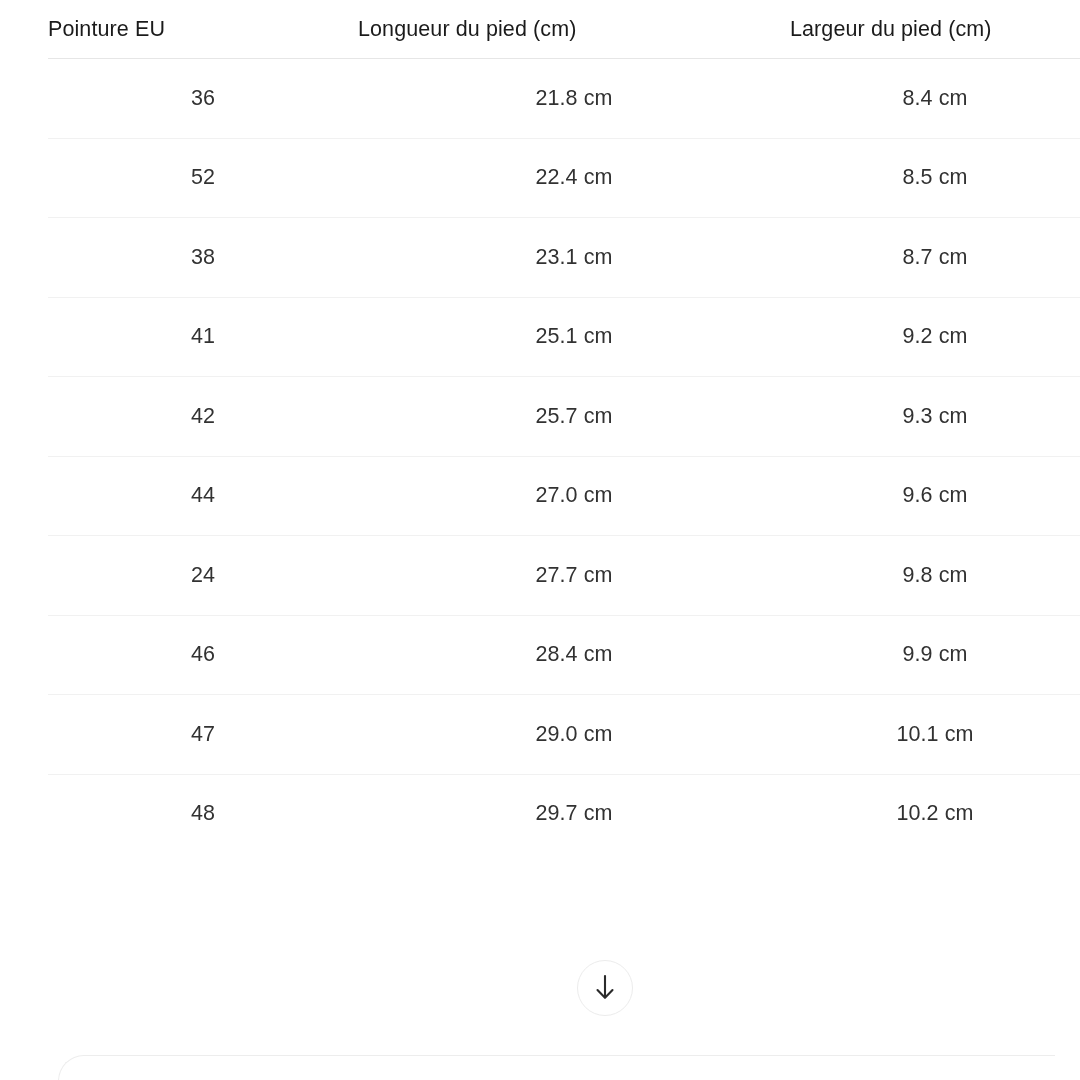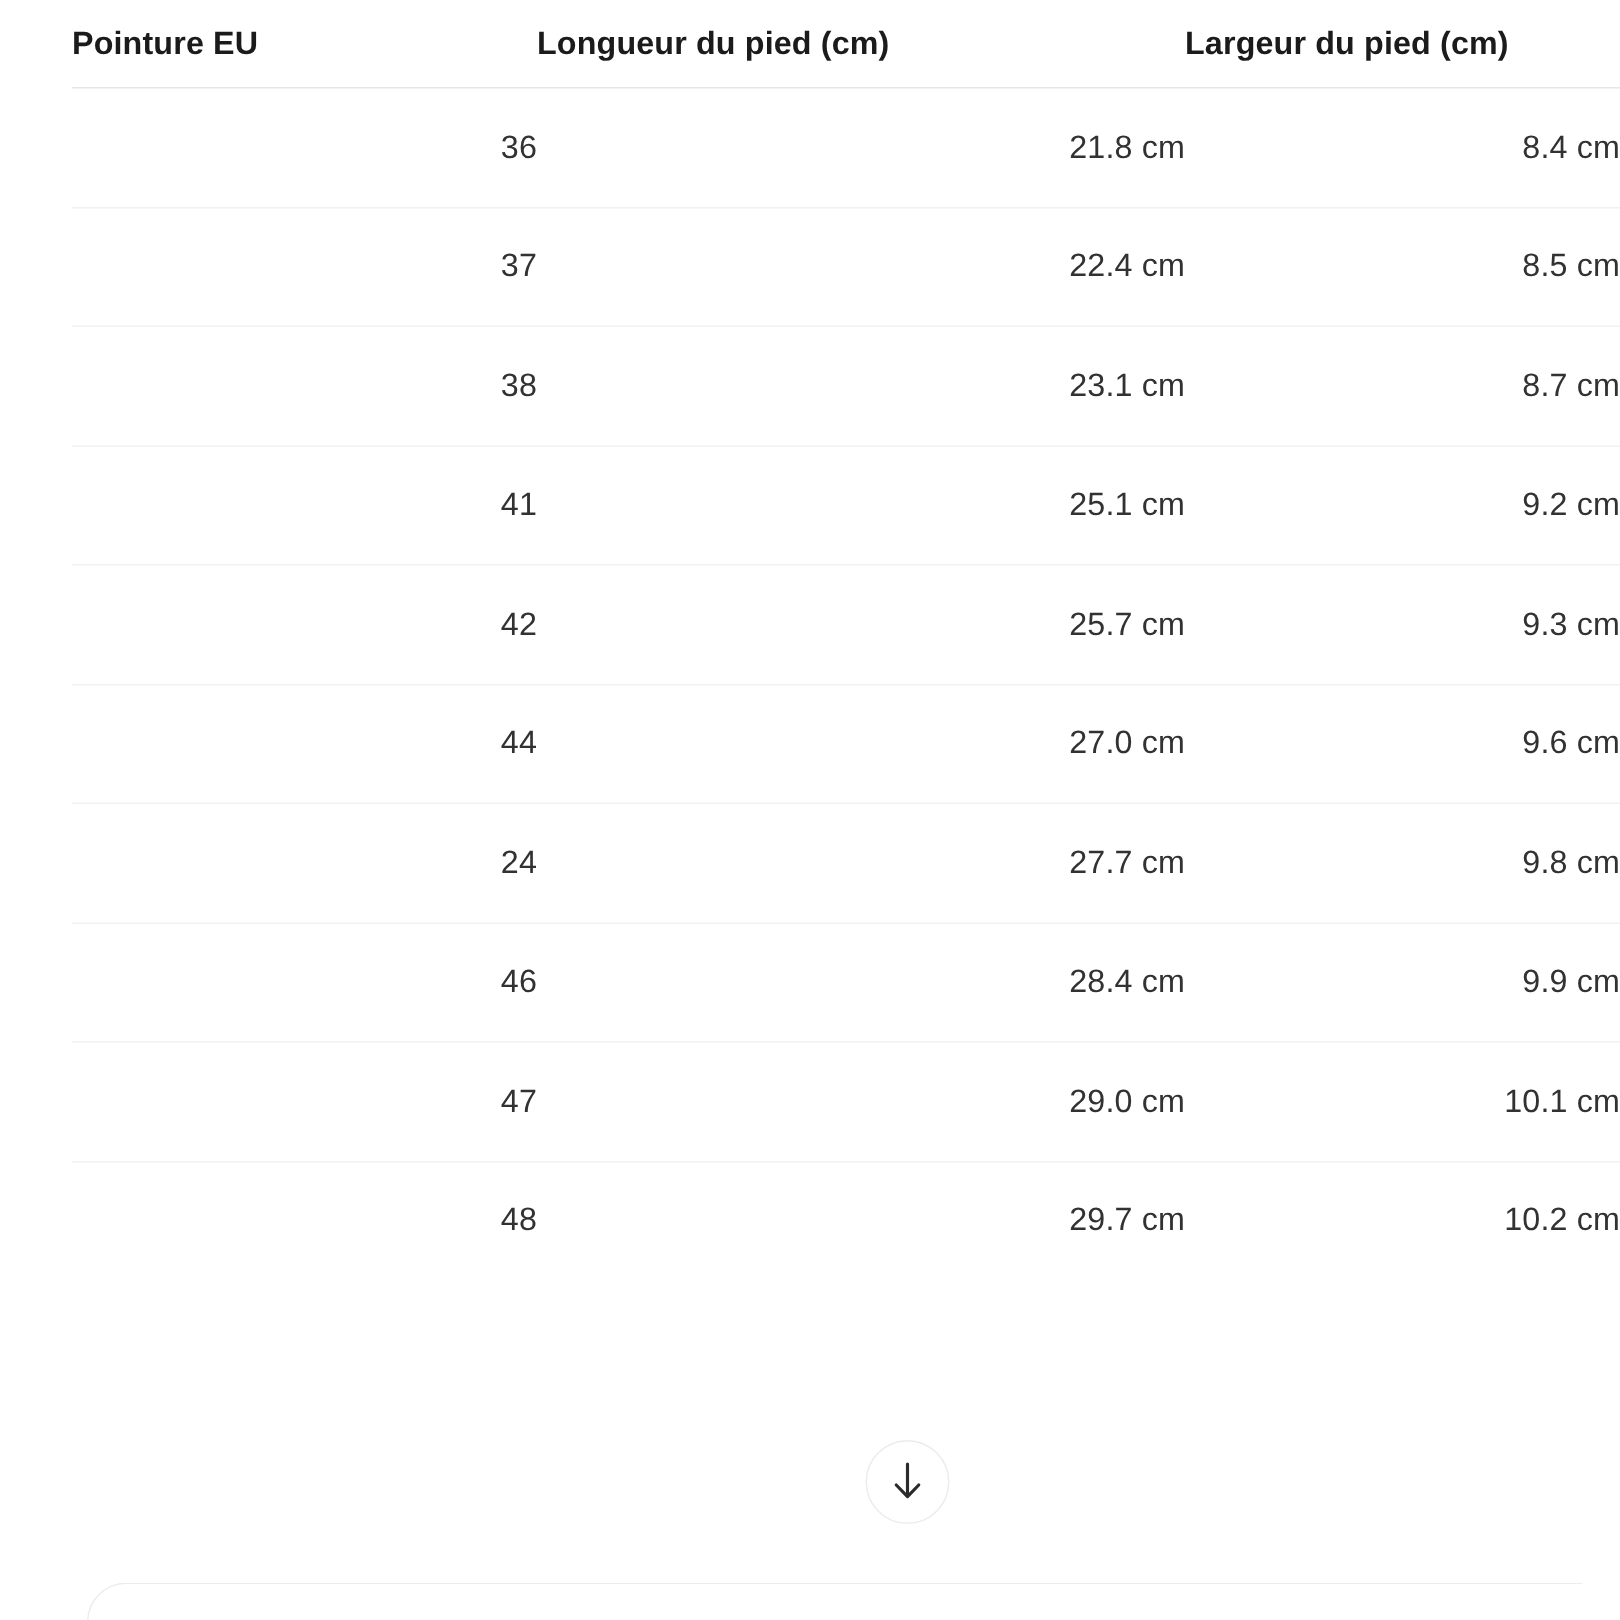--- a/index.html
+++ b/index.html
@@ -31,32 +31,32 @@
     table-layout: fixed;
   }
 
   .size-table col.col-eu     { width: 310px; }
   .size-table col.col-length { width: 432px; }
   .size-table col.col-width  { width: 290px; }
 
   .size-table thead th {
     text-align: left;
     font-size: 21.5px;
-    font-weight: bold;
+    font-weight: normal;
     color: #1b1b1b;
     letter-spacing: 0.1px;
     padding: 0;
     height: 58px;
     vertical-align: middle;
     border-bottom: 1.5px solid #e6e6e6;
     white-space: nowrap;
   }
 
   .size-table tbody td {
-    text-align: right;
+    text-align: center;
     font-size: 21.5px;
     font-weight: normal;
     color: #323232;
     letter-spacing: 0.1px;
     padding: 0;
     height: 78.5px;
     vertical-align: middle;
     border-bottom: 1px solid #f1f1f1;
     white-space: nowrap;
   }
@@ -118,21 +118,21 @@
         <th>Largeur du pied (cm)</th>
       </tr>
     </thead>
     <tbody id="table-body">
         <tr>
           <td>36</td>
           <td>21.8 cm</td>
           <td>8.4 cm</td>
         </tr>
         <tr>
-          <td>37</td>
+          <td>52</td>
           <td>22.4 cm</td>
           <td>8.5 cm</td>
         </tr>
         <tr>
           <td>38</td>
           <td>23.1 cm</td>
           <td>8.7 cm</td>
         </tr>
         <tr>
           <td>41</td>

